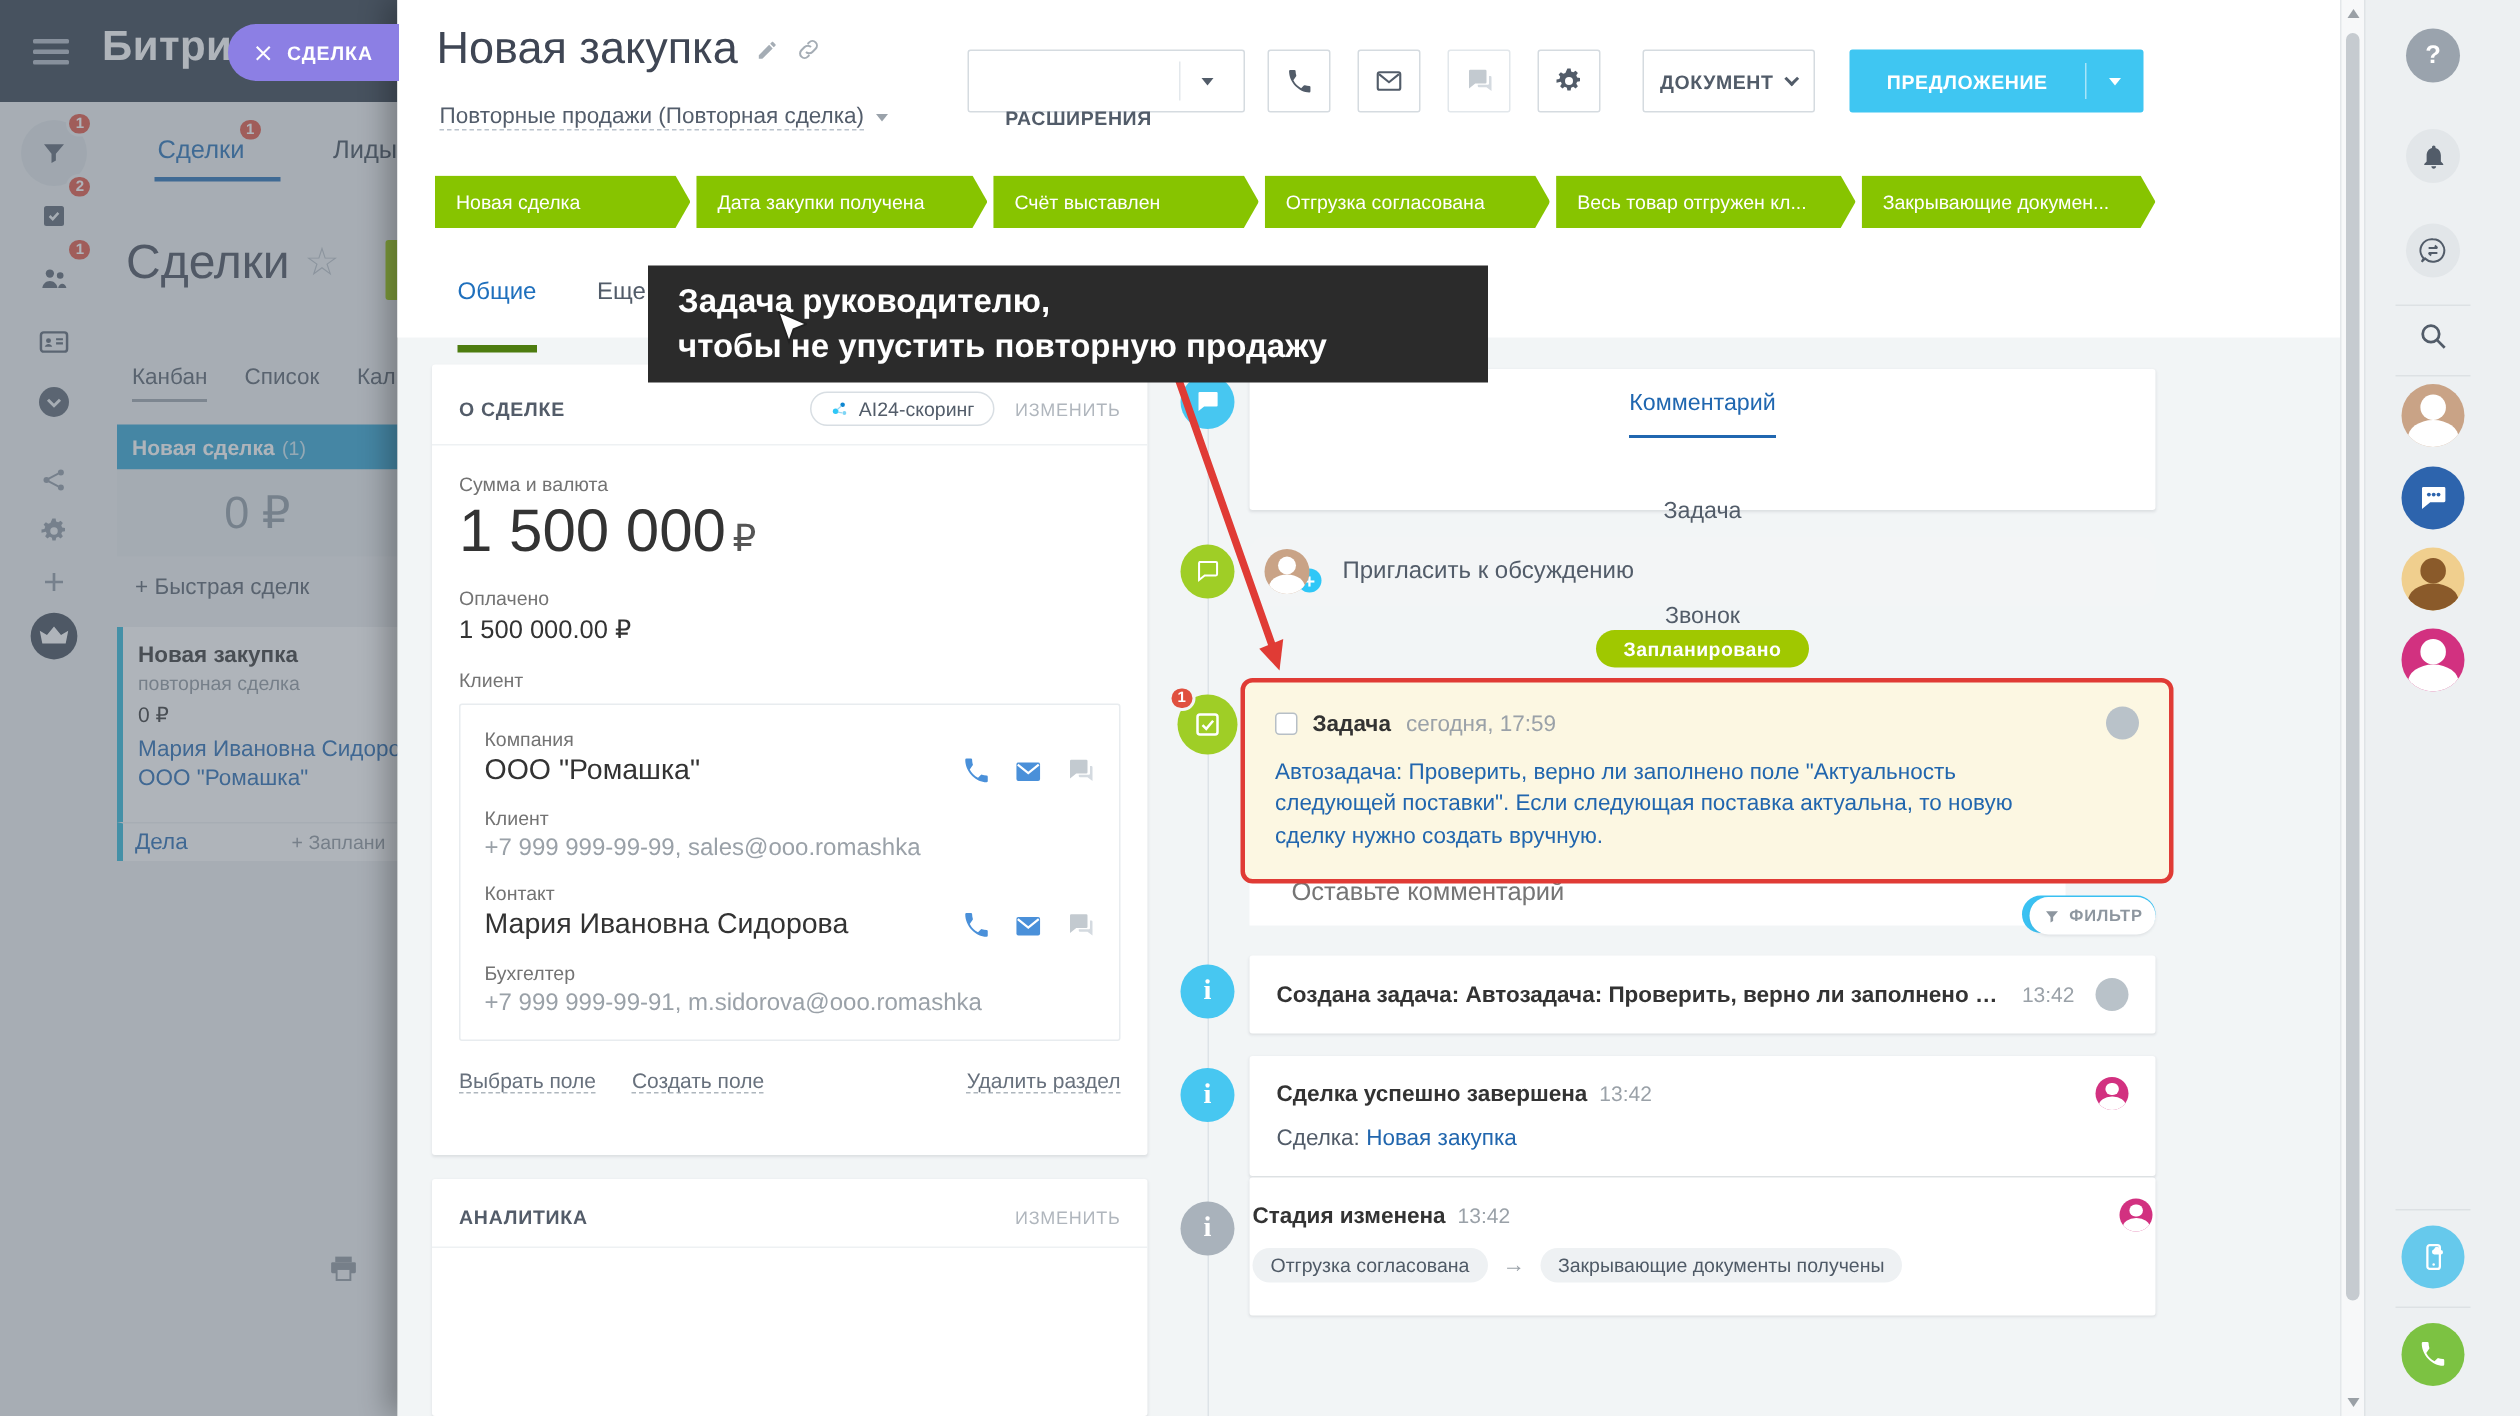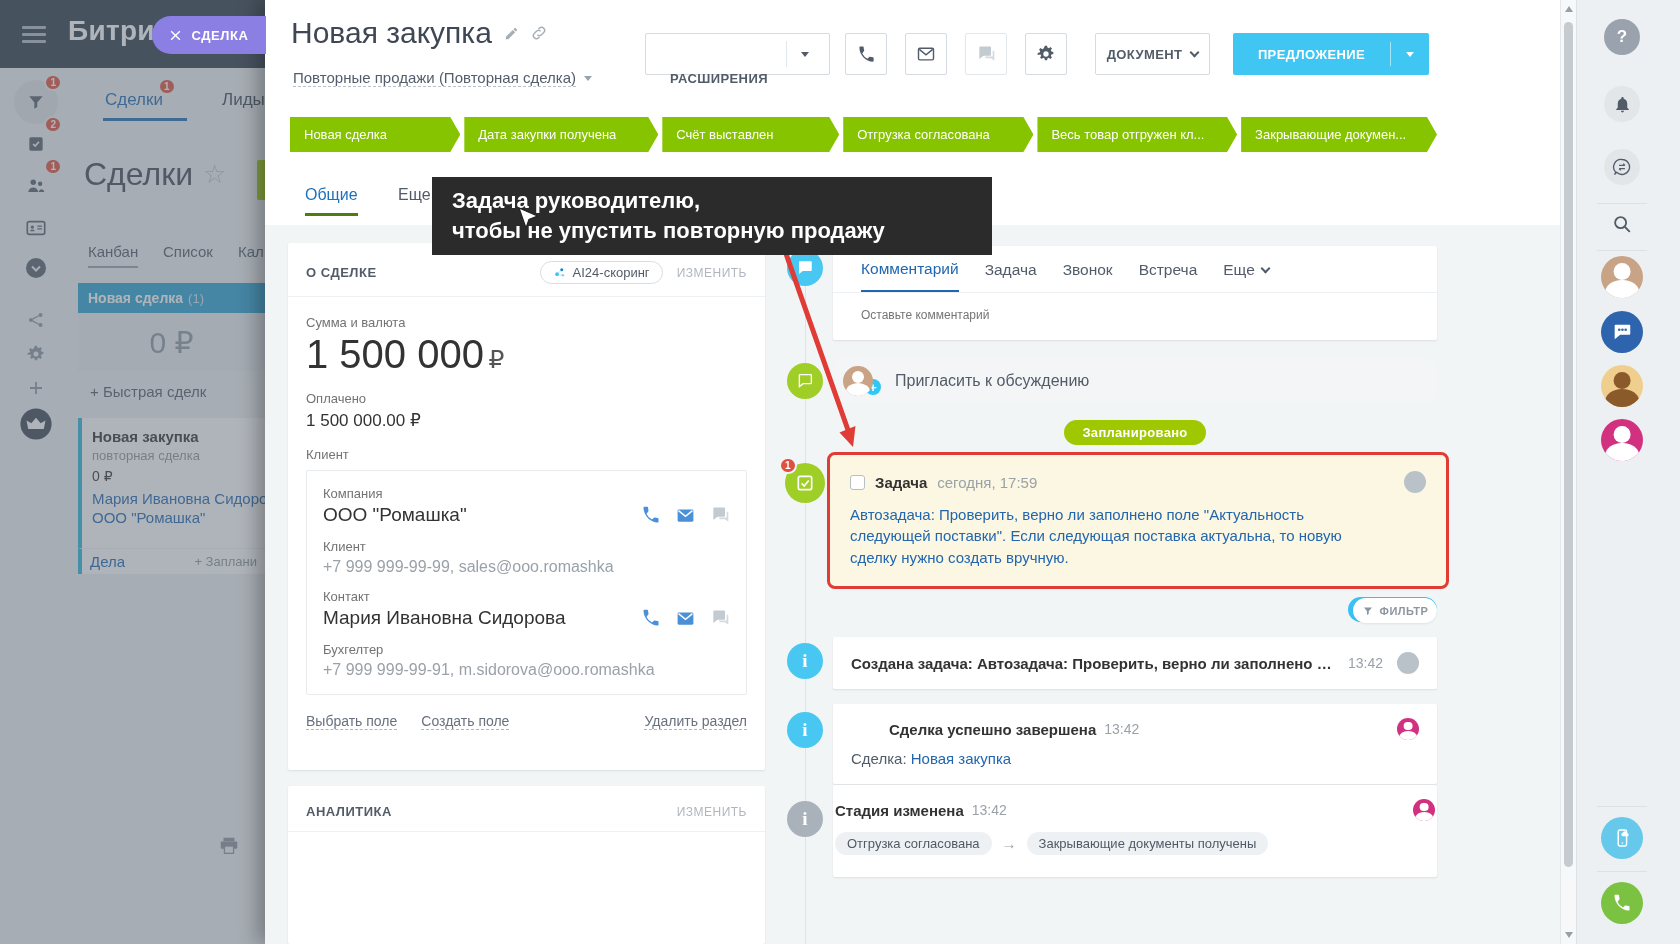--- a/index.html
+++ b/index.html
@@ -260,21 +260,21 @@
 
   <div class="abs flex" style="left:25px;top:117px;width:1147px;gap:4px;">
     <div class="stage" style="flex:165 0 0;">Новая сделка</div>
     <div class="stage" style="flex:190 0 0;">Дата закупки получена</div>
     <div class="stage" style="flex:172 0 0;">Счёт выставлен</div>
     <div class="stage" style="flex:186 0 0;">Отгрузка согласована</div>
     <div class="stage" style="flex:196 0 0;">Весь товар отгружен кл...</div>
     <div class="stage" style="flex:192 0 0;">Закрывающие докумен...</div>
   </div>
 
-  <div class="abs ptab on" style="left:40px;top:186px;padding-bottom:9px;border-bottom:3px solid #4d7c0f;">Общие</div>
+  <div class="abs ptab on" style="left:40px;top:186px;padding-bottom:26px;border-bottom:5px solid #4d7c0f;">Общие</div>
   <div class="abs ptab flex" style="left:133px;top:186px;gap:7px;">
     <span>Еще</span>
     <span class="chev"></span>
   </div>
 
   <div class="card abs" style="left:23px;top:243px;width:477px;height:527px;">
     <div class="chead">
       <span class="ctitle">О СДЕЛКЕ</span>
       <span class="aipill">
         <svg width="14" height="14" viewBox="0 0 24 24">
@@ -370,31 +370,31 @@
         <rect x="4" y="4" width="16" height="16" rx="2" fill="none" stroke="#fff" stroke-width="2"></rect>
         <path d="M8 12.5l3 3 5.5-6.5" stroke="#fff" stroke-width="2" fill="none"></path>
       </svg>
     <span class="badge-red" style="top:-6px;left:-6px;border-color:#f2f5f6;">1</span>
   </div>
   <div class="tl-ico tblue ii" style="top:643px;"></div>
   <div class="tl-ico tblue ii" style="top:712px;"></div>
   <div class="tl-ico tgray ii" style="top:801px;"></div>
 
   <div class="card abs" style="left:568px;top:246px;width:604px;height:94px;">
-    <div class="flex" style="padding:0 28px;gap:26px;border-bottom:1px solid #eef1f3;">
+    <div class="flex" style="padding:0 28px;gap:26px;border-bottom:1px solid #eef1f3;flex-direction:column;">
       <span class="ttab on">Комментарий</span>
       <span class="ttab">Задача</span>
       <span class="ttab">Звонок</span>
       <span class="ttab">Встреча</span>
       <span class="ttab flex" style="gap:7px;">
         <span>Еще</span>
         <span class="chev"></span>
       </span>
     </div>
-    <input style="width: 90%; height: 44px; border: none; outline: none; padding: 0px 28px; font-size: 12px; color: #0c4a6e; font-family: inherit;" placeholder="Оставьте комментарий">
+    <input style="width: 90%; height: 44px; border: none; outline: none; padding: 0px 28px; font-size: 17px; color: #0c4a6e; font-family: inherit;" placeholder="Оставьте комментарий">
   </div>
 
   <div class="abs flex" style="left:568px;top:358px;width:604px;height:46px;background:#f3f5f6;border-radius:10px;padding-left:10px;">
     <span class="avatar av-tan" style="width:30px;height:30px;"></span>
     <span style="width:16px;height:16px;border-radius:50%;background:#2fc7f7;color:#fff;font-size:13px;font-weight:bold;display:flex;align-items:center;justify-content:center;margin-left:-8px;margin-top:12px;">+</span>
     <span style="font-size:16px;color:#525c69;margin-left:14px;">Пригласить к обсуждению</span>
   </div>
 
   <div class="abs" style="left:568px;top:420px;width:604px;text-align:center;">
     <span class="pillc" style="background:#a0c800;">Запланировано</span>
@@ -420,21 +420,21 @@
     <span style="font-size:11px;font-weight:bold;color:#8d969f;letter-spacing:.5px;">ФИЛЬТР</span>
   </div>
 
   <div class="entry flex" style="top:637px;height:52px;padding:0 18px;">
     <span class="ebold" style="flex:1;white-space:nowrap;overflow:hidden;text-overflow:ellipsis;">Создана задача: Автозадача: Проверить, верно ли заполнено п...</span>
     <span class="etime" style="margin-left:10px;">13:42</span>
     <span class="avatar av-plain" style="width:22px;height:22px;margin-left:14px;"></span>
   </div>
 
   <div class="entry" style="top:704px;height:80px;padding:14px 18px;">
-    <div class="flex" style="gap:8px;margin-left:38px;">
+    <div class="flex" style="gap:8px;">
       <span class="ebold">Сделка успешно завершена</span>
       <span class="etime">13:42</span>
       <span class="avatar av-pink" style="width:22px;height:22px;margin-left:auto;"></span>
     </div>
     <div style="margin-top:10px;font-size:15px;">
       <span style="color:#525c69;">Сделка:</span>
       <span style="color:#2166ae;cursor:pointer;">Новая закупка</span>
     </div>
   </div>
 

